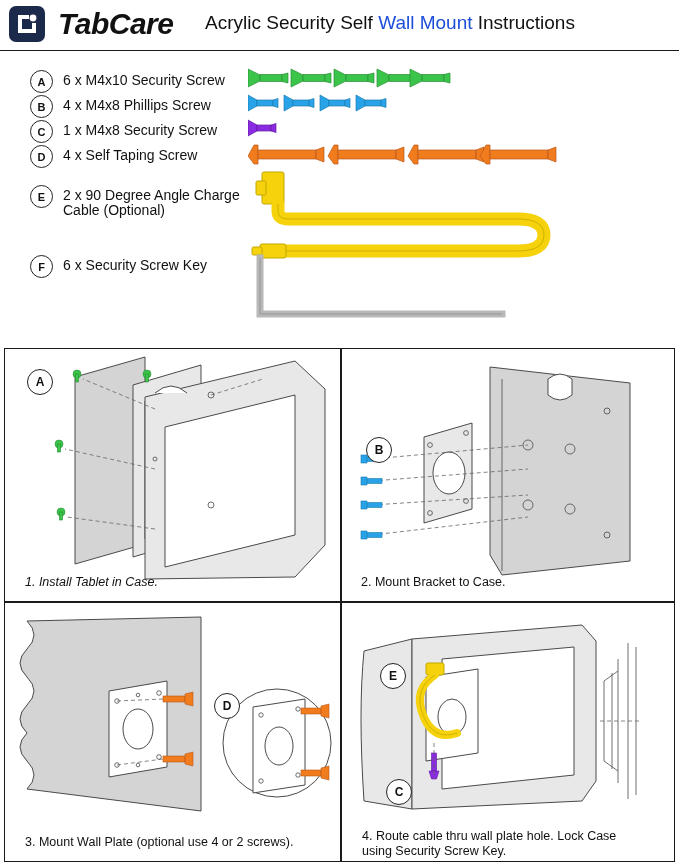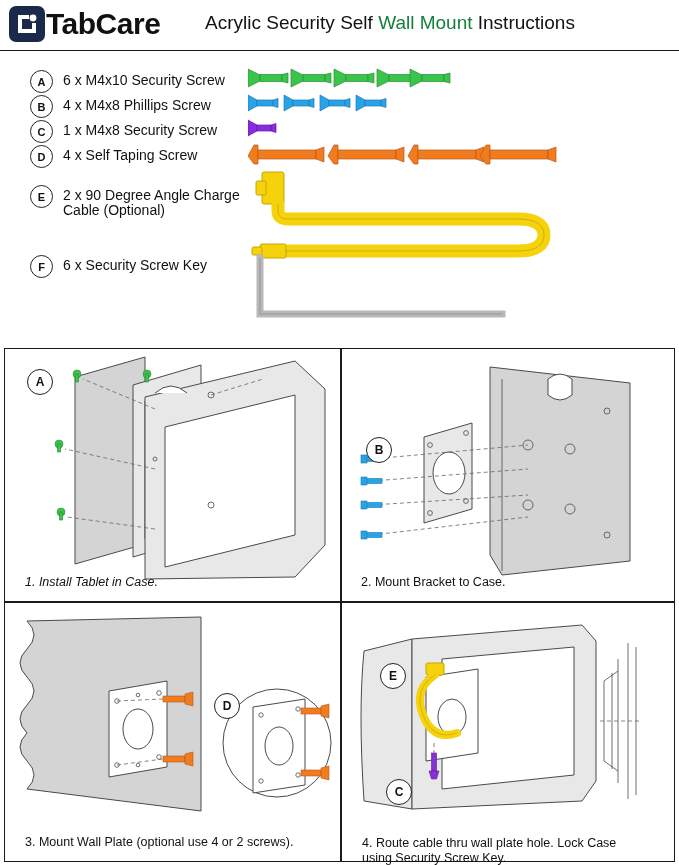--- a/index.html
+++ b/index.html
@@ -6,23 +6,23 @@
   body{
     width:679px;height:865px;position:relative;
     font-family:"Liberation Sans", sans-serif;
     color:#1a1a1a;
     overflow:hidden;
   }
   
   #header{position:absolute;left:0;top:0;width:679px;height:52px;}
   #brand{position:absolute;left:8px;top:5px;display:flex;align-items:center;}
   #brand-mark{width:38px;height:38px;position:relative;}
-  #brand-text{font-size:30px;font-weight:bold;letter-spacing:-0.5px;color:#111;margin-left:0;}
+  #brand-text{font-size:30px;font-weight:bold;letter-spacing:-0.5px;color:#111;margin-left:12px;font-style:italic;}
   #title{position:absolute;left:205px;top:12px;font-size:19px;color:#111;white-space:nowrap;}
-  #title .em{color:#15803d;margin-top:16px;}
+  #title .em{color:#1d4ed8;margin-top:16px;}
   #header-rule{position:absolute;left:0;top:50px;width:679px;height:1px;background:#1a1a1a;}
 
   
   #parts{position:absolute;left:0;top:52px;width:679px;height:292px;}
   .part-row{position:absolute;left:30px;display:flex;align-items:flex-start;}
   .bubble{
     width:21px;height:21px;border:1px solid #222;border-radius:50%;
     display:flex;align-items:center;justify-content:center;
     font-size:11px;font-weight:bold;color:#111;background:#fff;flex:none;
   }
@@ -398,17 +398,17 @@
       <path d="M262 78 L262 158"></path>
       <path d="M262 78 L276 68"></path>
         <path d="M262 158 L276 168"></path>
     </g>
     <g class="dashed">
         <path d="M258 118 L300 118"></path>
       </g>
   </svg>
   <div class="panel-bubble" style="left:38px;top:60px;">E</div>
   <div class="panel-bubble" style="left:44px;top:176px;">C</div>
-  <div class="panel-caption" style="left:20px;top:233px;width:300px;">
+  <div class="panel-caption" style="left:20px;top:226px;width:300px;">
     <div>4. Route cable thru wall plate hole. Lock Case</div>
     <div>using Security Screw Key.</div>
   </div>
 </div>
 
 </body></html>

